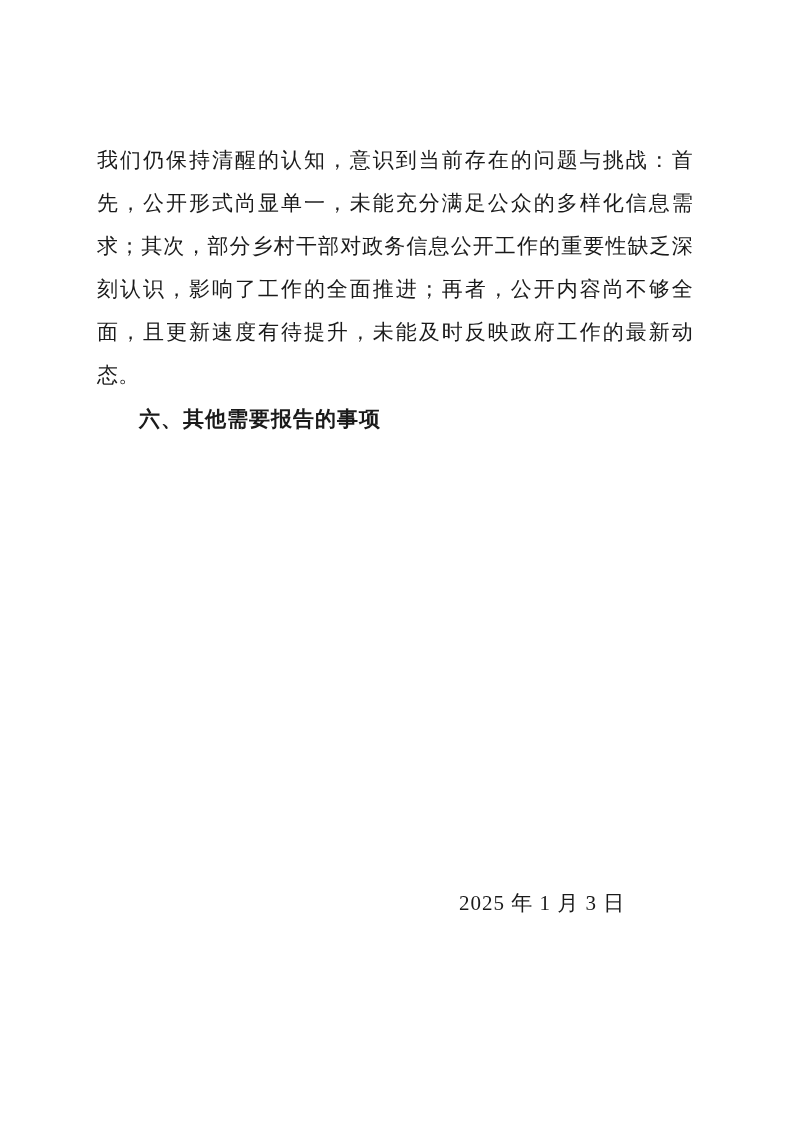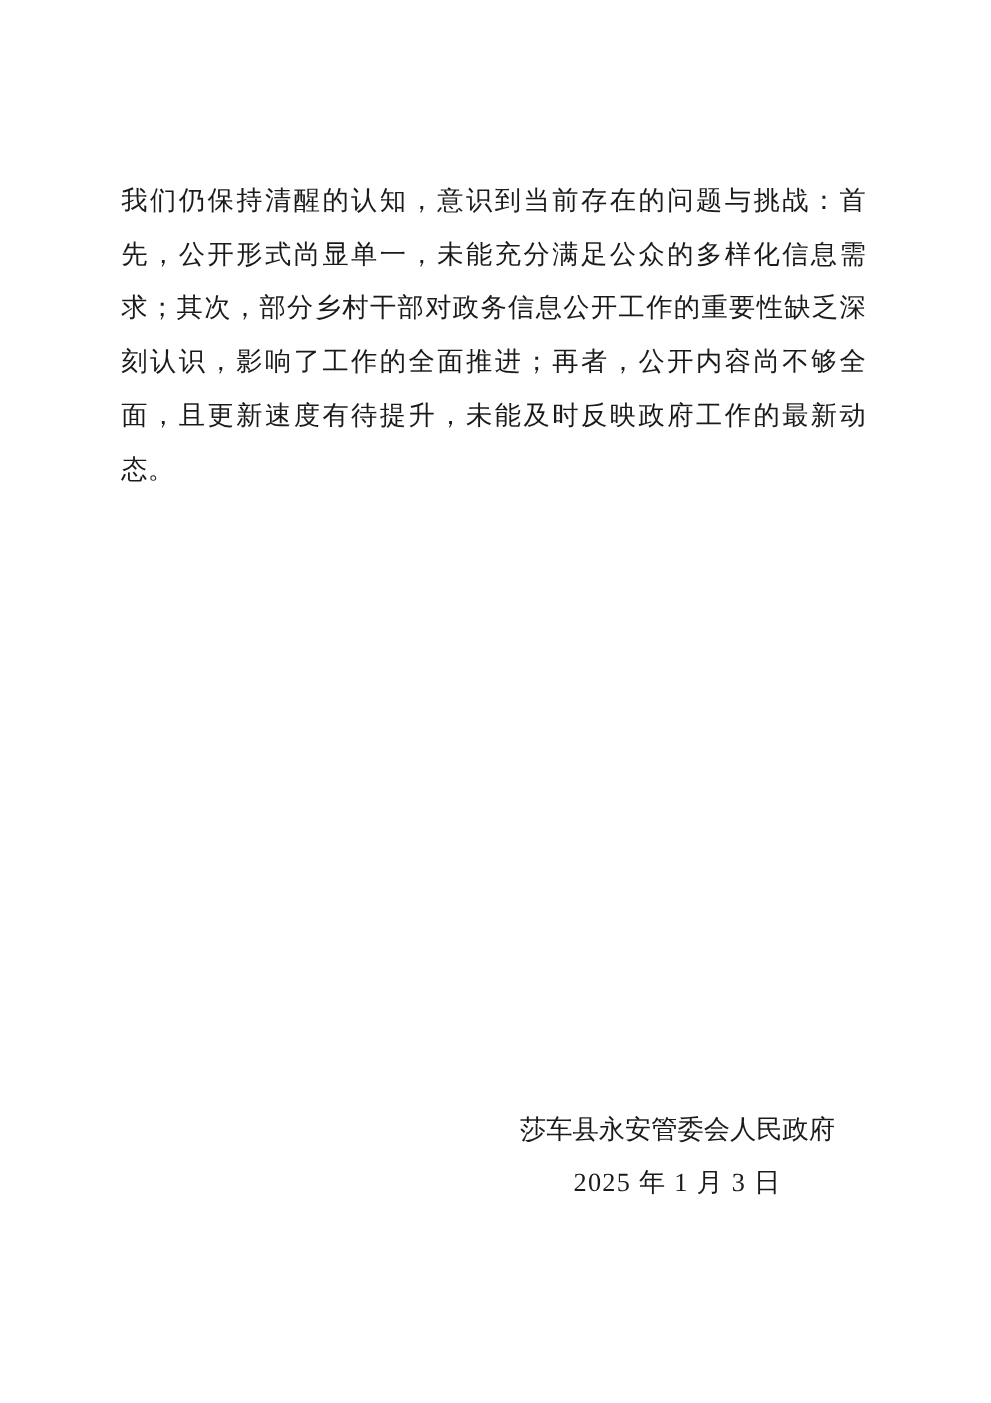--- a/index.html
+++ b/index.html
@@ -46,19 +46,19 @@
   }
   .signature-issuer { white-space: nowrap; }
   .signature-date { letter-spacing: 1px; }
 </style>
 </head>
 <body>
 
 <div class="page">
   <div class="content">
     <p class="para">我们仍保持清醒的认知，意识到当前存在的问题与挑战：首先，公开形式尚显单一，未能充分满足公众的多样化信息需求；其次，部分乡村干部对政务信息公开工作的重要性缺乏深刻认识，影响了工作的全面推进；再者，公开内容尚不够全面，且更新速度有待提升，未能及时反映政府工作的最新动态。</p>
+    <p class="heading">六、其他需要报告的事项</p>
   </div>
 
   <div class="signature-block">
-    <div class="signature-issuer">莎车县永安管委会人民政府</div>
     <div class="signature-date">2025 年 1 月 3 日</div>
   </div>
 </div>
 
 </body></html>

